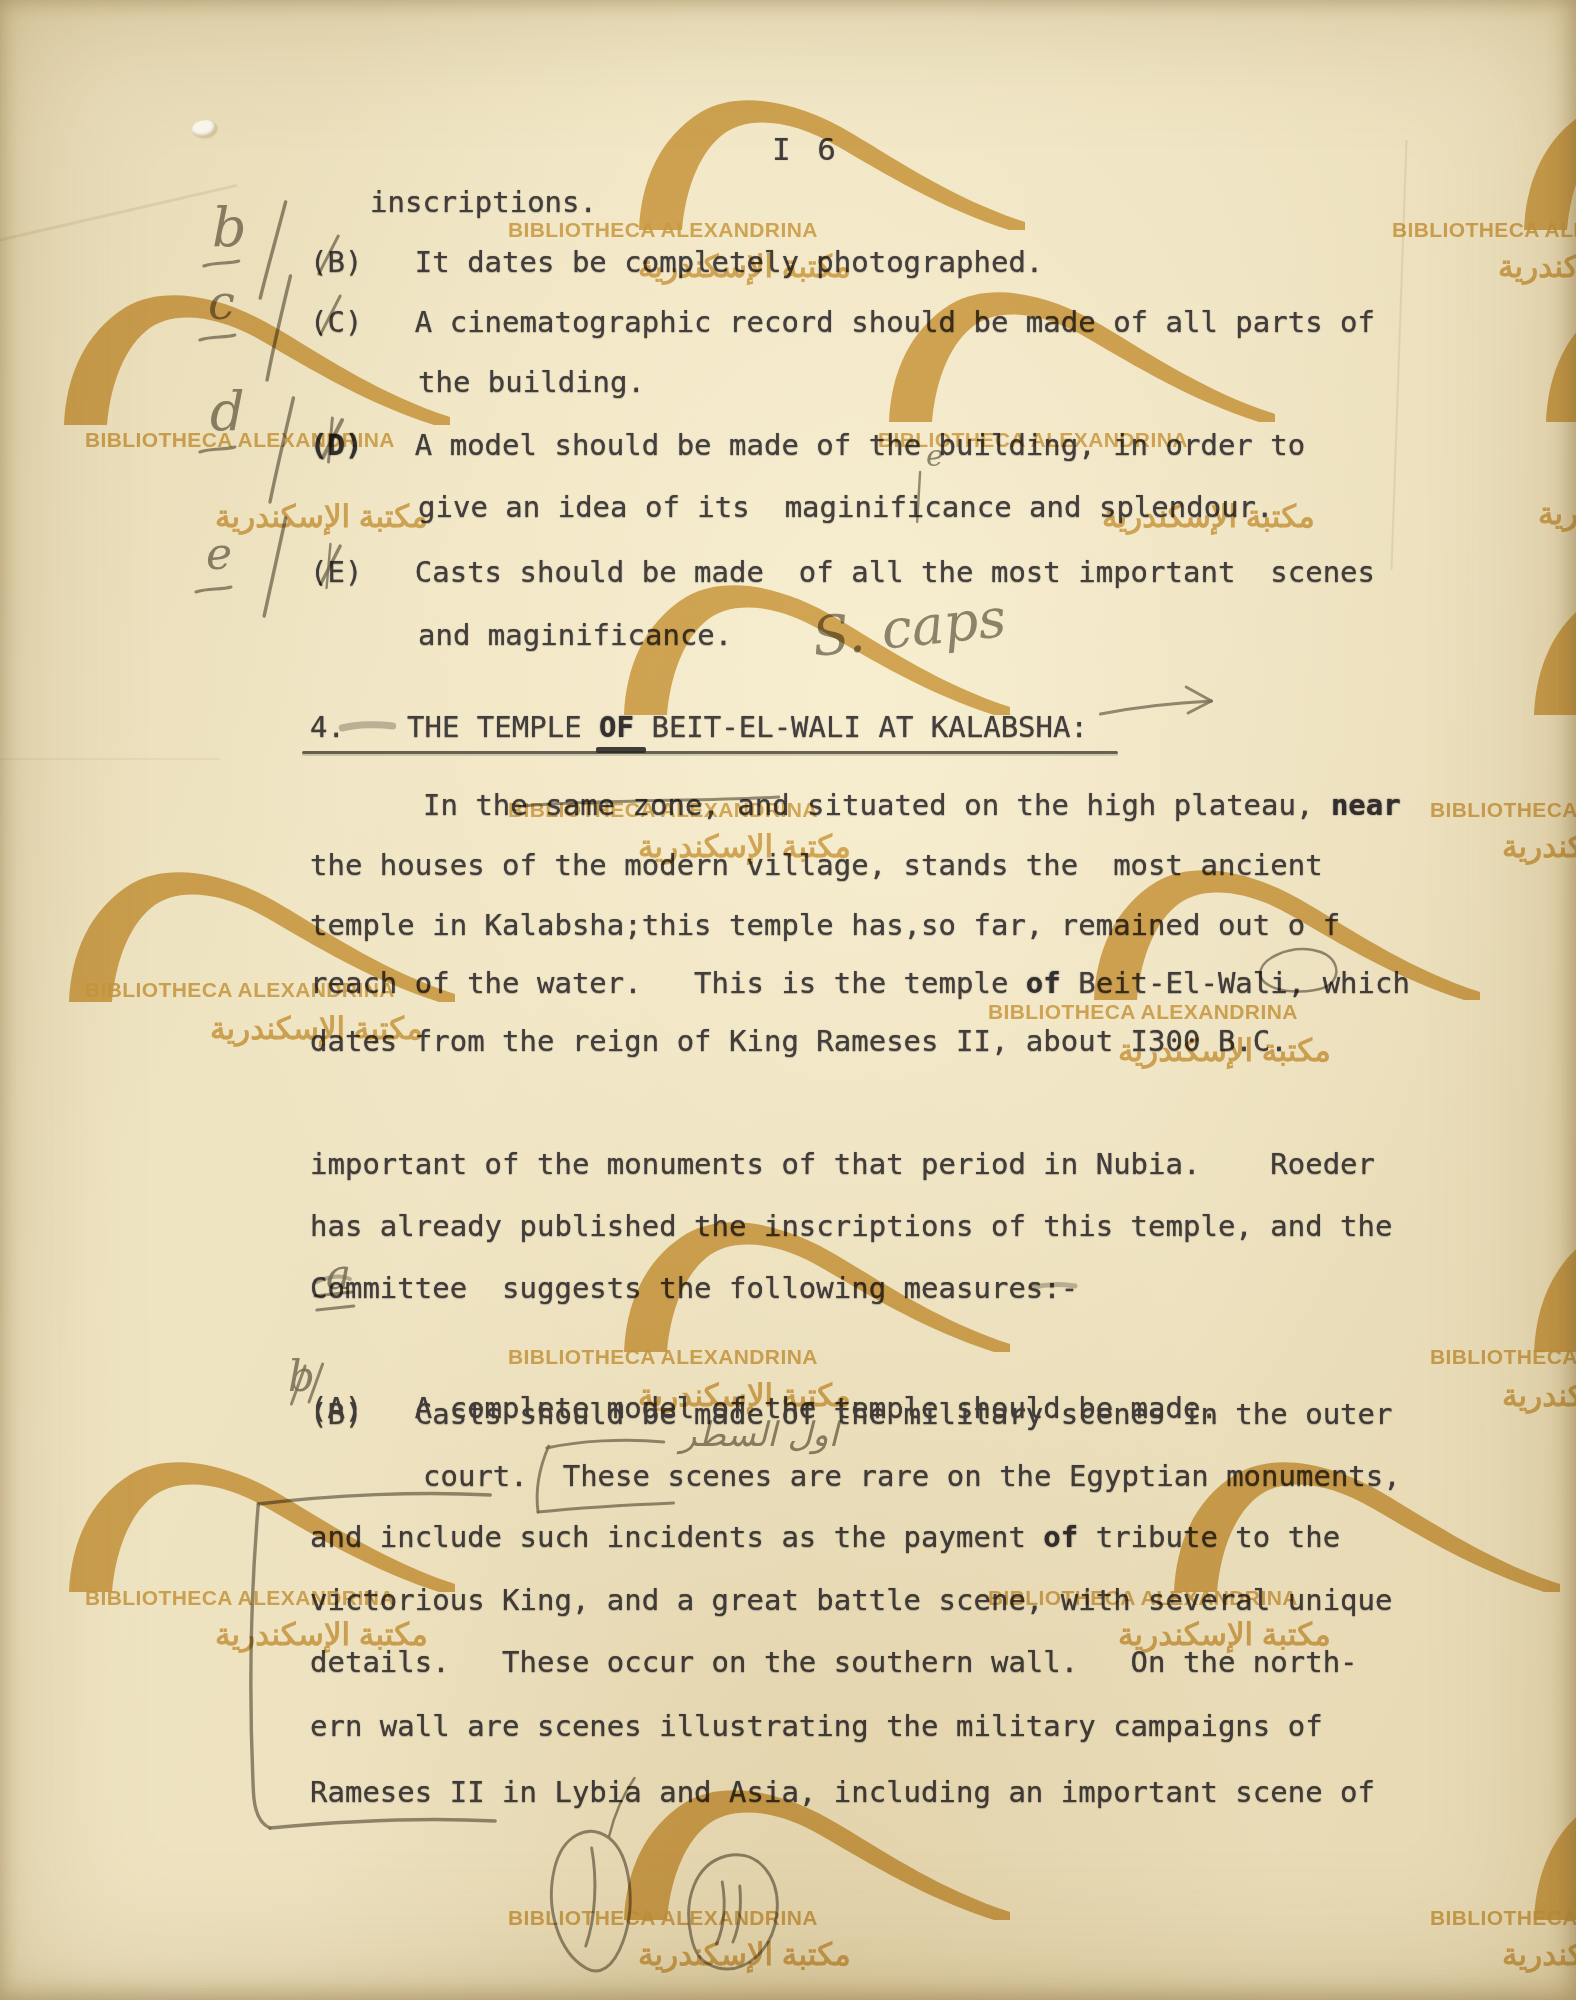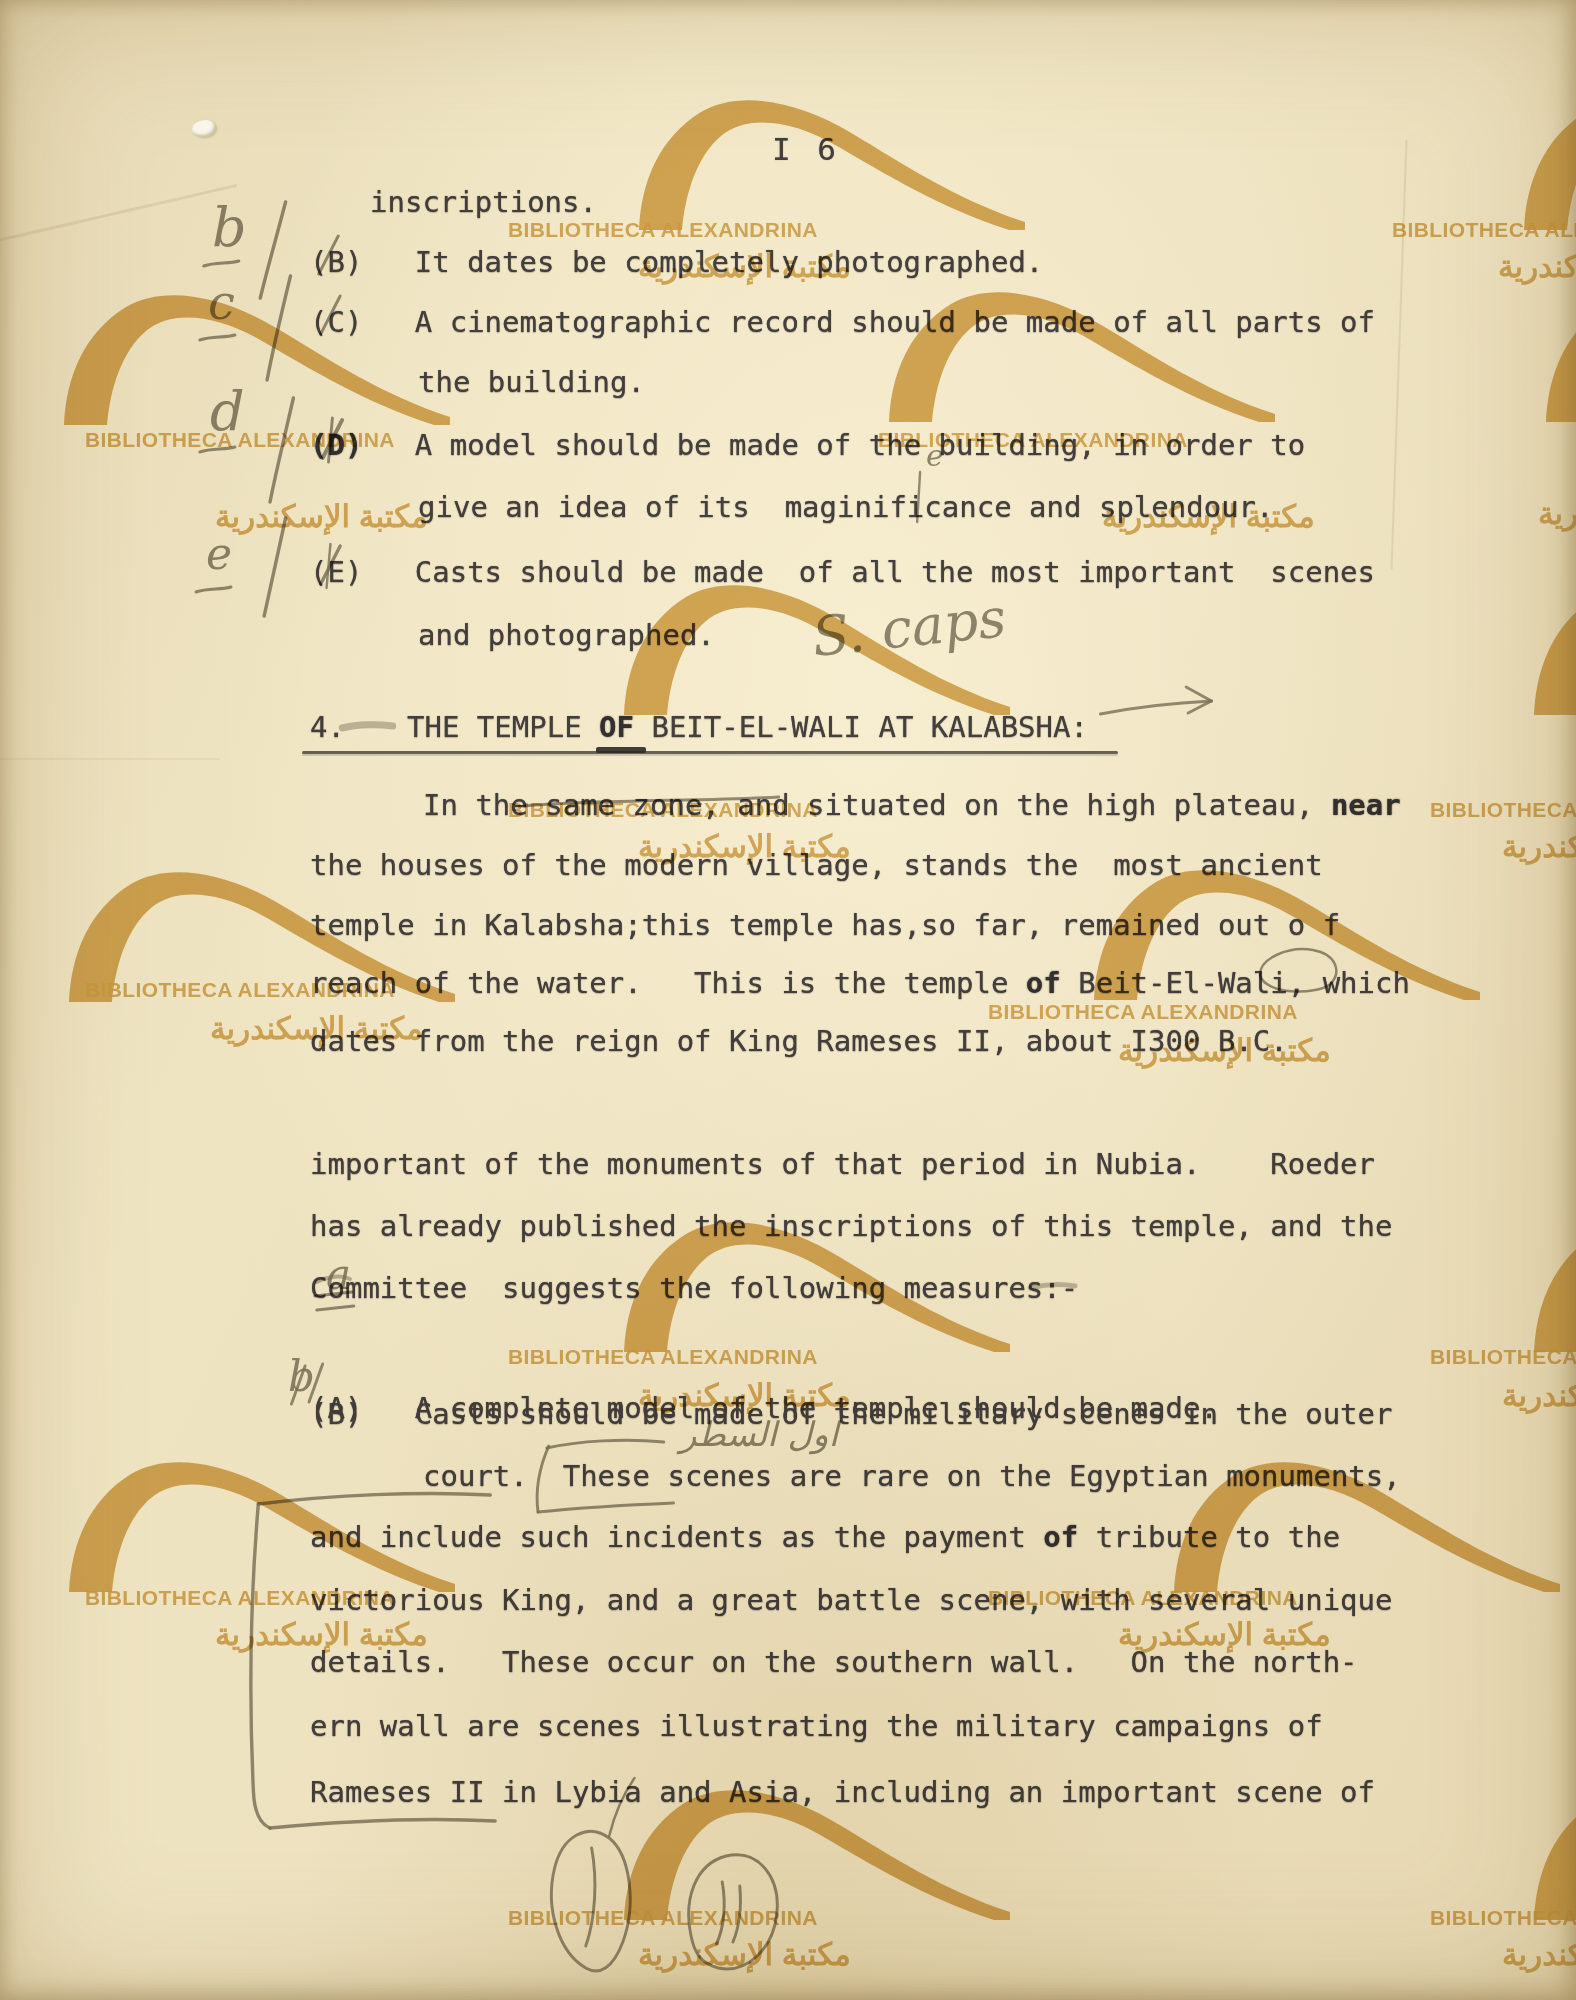--- a/index.html
+++ b/index.html
@@ -171,21 +171,21 @@
     <div class="page-number">I 6</div>
     <div class="heading-underline"></div>
     <div class="of-underline"></div>
   <div class="typeline" style="left: 330px; top: 185px;"><span>inscriptions.</span></div>
       <div class="typeline" style="left: 270px; top: 245px;"><span>(B)   It dates be completely photographed.</span></div>
       <div class="typeline" style="left: 270px; top: 305px;"><span>(C)   A cinematographic record should be made of all parts of</span></div>
       <div class="typeline" style="left: 378px; top: 365px;"><span>the building.</span></div>
       <div class="typeline" style="left: 270px; top: 428px;"><span></span><b>(D)</b><span>   A model should be made of the building, in order to</span></div>
       <div class="typeline" style="left: 378px; top: 490px;"><span>give an idea of its  maginificance and splendour.</span></div>
       <div class="typeline" style="left: 270px; top: 555px;"><span>(E)   Casts should be made  of all the most important  scenes</span></div>
-      <div class="typeline" style="left: 378px; top: 618px;"><span>and photographed.</span></div>
+      <div class="typeline" style="left: 378px; top: 618px;"><span>and maginificance.</span></div>
       <div class="typeline" style="left: 270px; top: 710px;"><span>4.</span></div>
       <div class="typeline" style="left: 367px; top: 710px;"><span>THE TEMPLE </span><b>OF</b><span> BEIT-EL-WALI AT KALABSHA:</span></div>
       <div class="typeline" style="left: 383px; top: 788px;"><span>In the same zone, and situated on the high plateau, </span><b>near</b><span></span></div>
       <div class="typeline" style="left: 270px; top: 848px;"><span>the houses of the modern village, stands the  most ancient</span></div>
       <div class="typeline" style="left: 270px; top: 908px;"><span>temple in Kalabsha;this temple has,so far, remained out o f</span></div>
       <div class="typeline" style="left: 270px; top: 966px;"><span>reach of the water.   This is the temple </span><b>of</b><span> Beit-El-Wali, which</span></div>
       <div class="typeline" style="left: 270px; top: 1024px;"><span>dates from the reign of King Rameses II, about I300 B.C.</span></div>
       <div class="typeline" style="left: 270px; top: 1147px;"><span>important of the monuments of that period in Nubia.    Roeder</span></div>
       <div class="typeline" style="left: 270px; top: 1209px;"><span>has already published the inscriptions of this temple, and the</span></div>
       <div class="typeline" style="left: 270px; top: 1271px;"><span>Committee  suggests the following measures:-</span></div>

